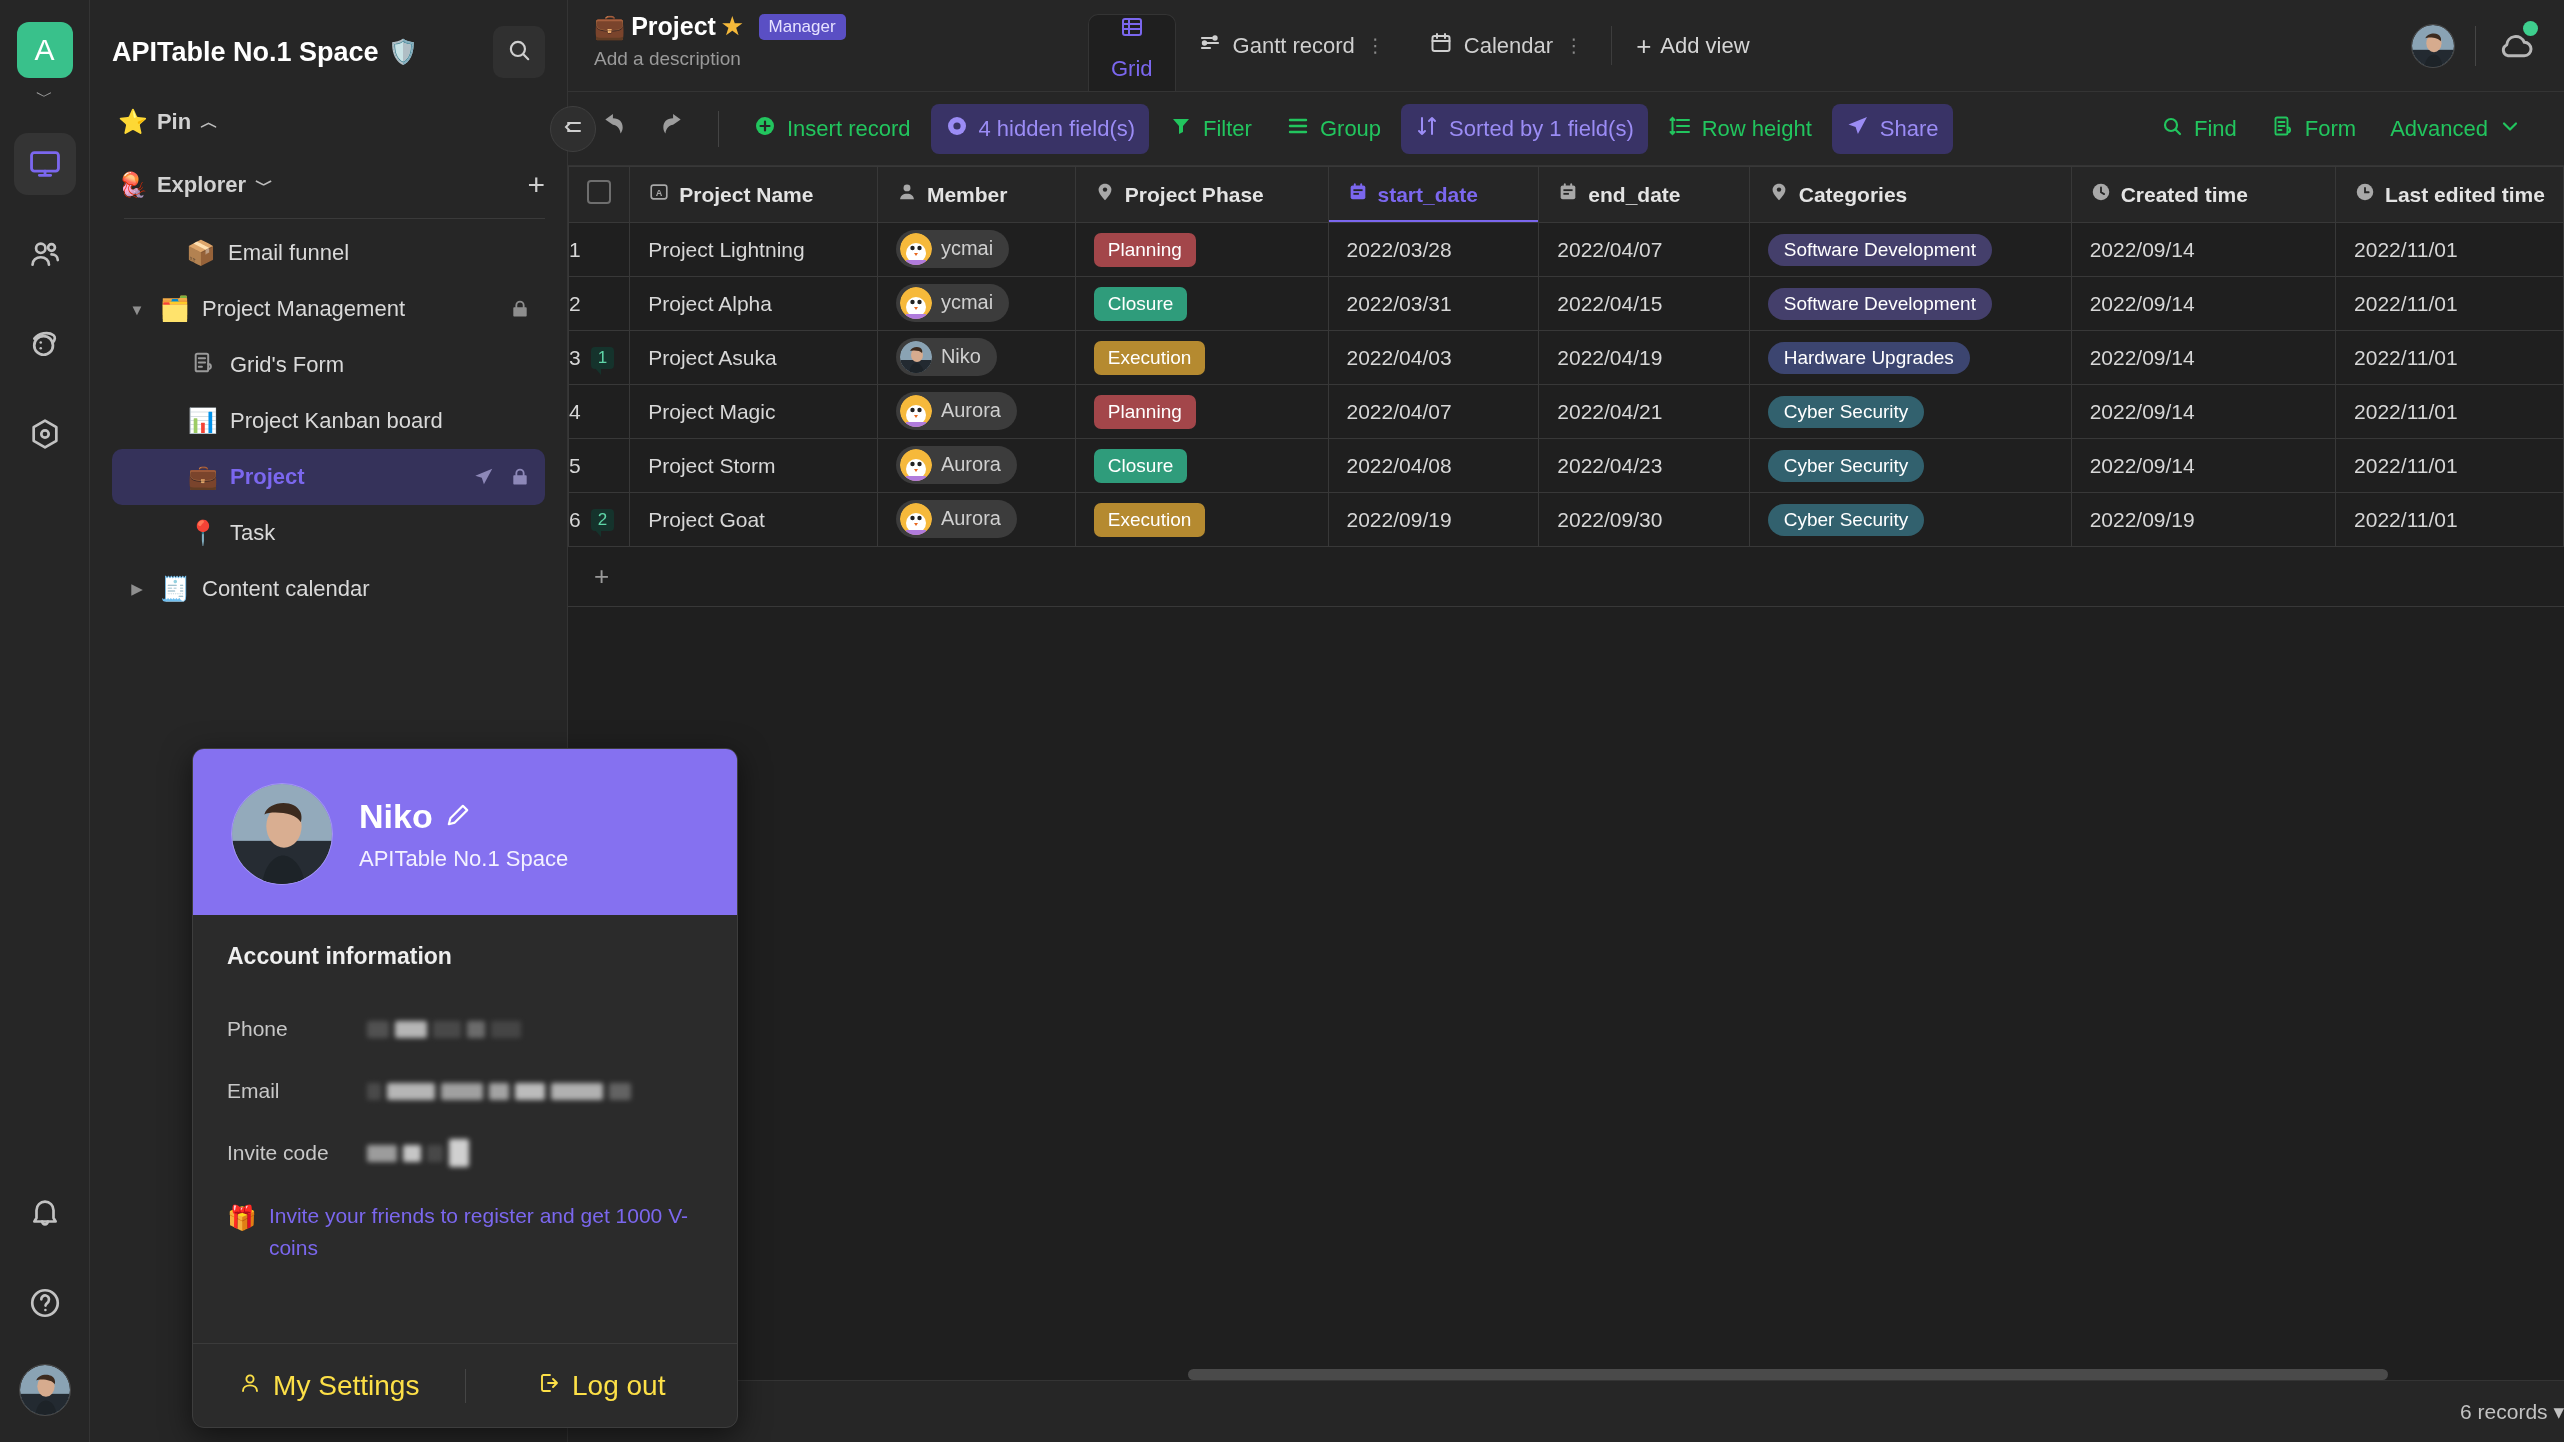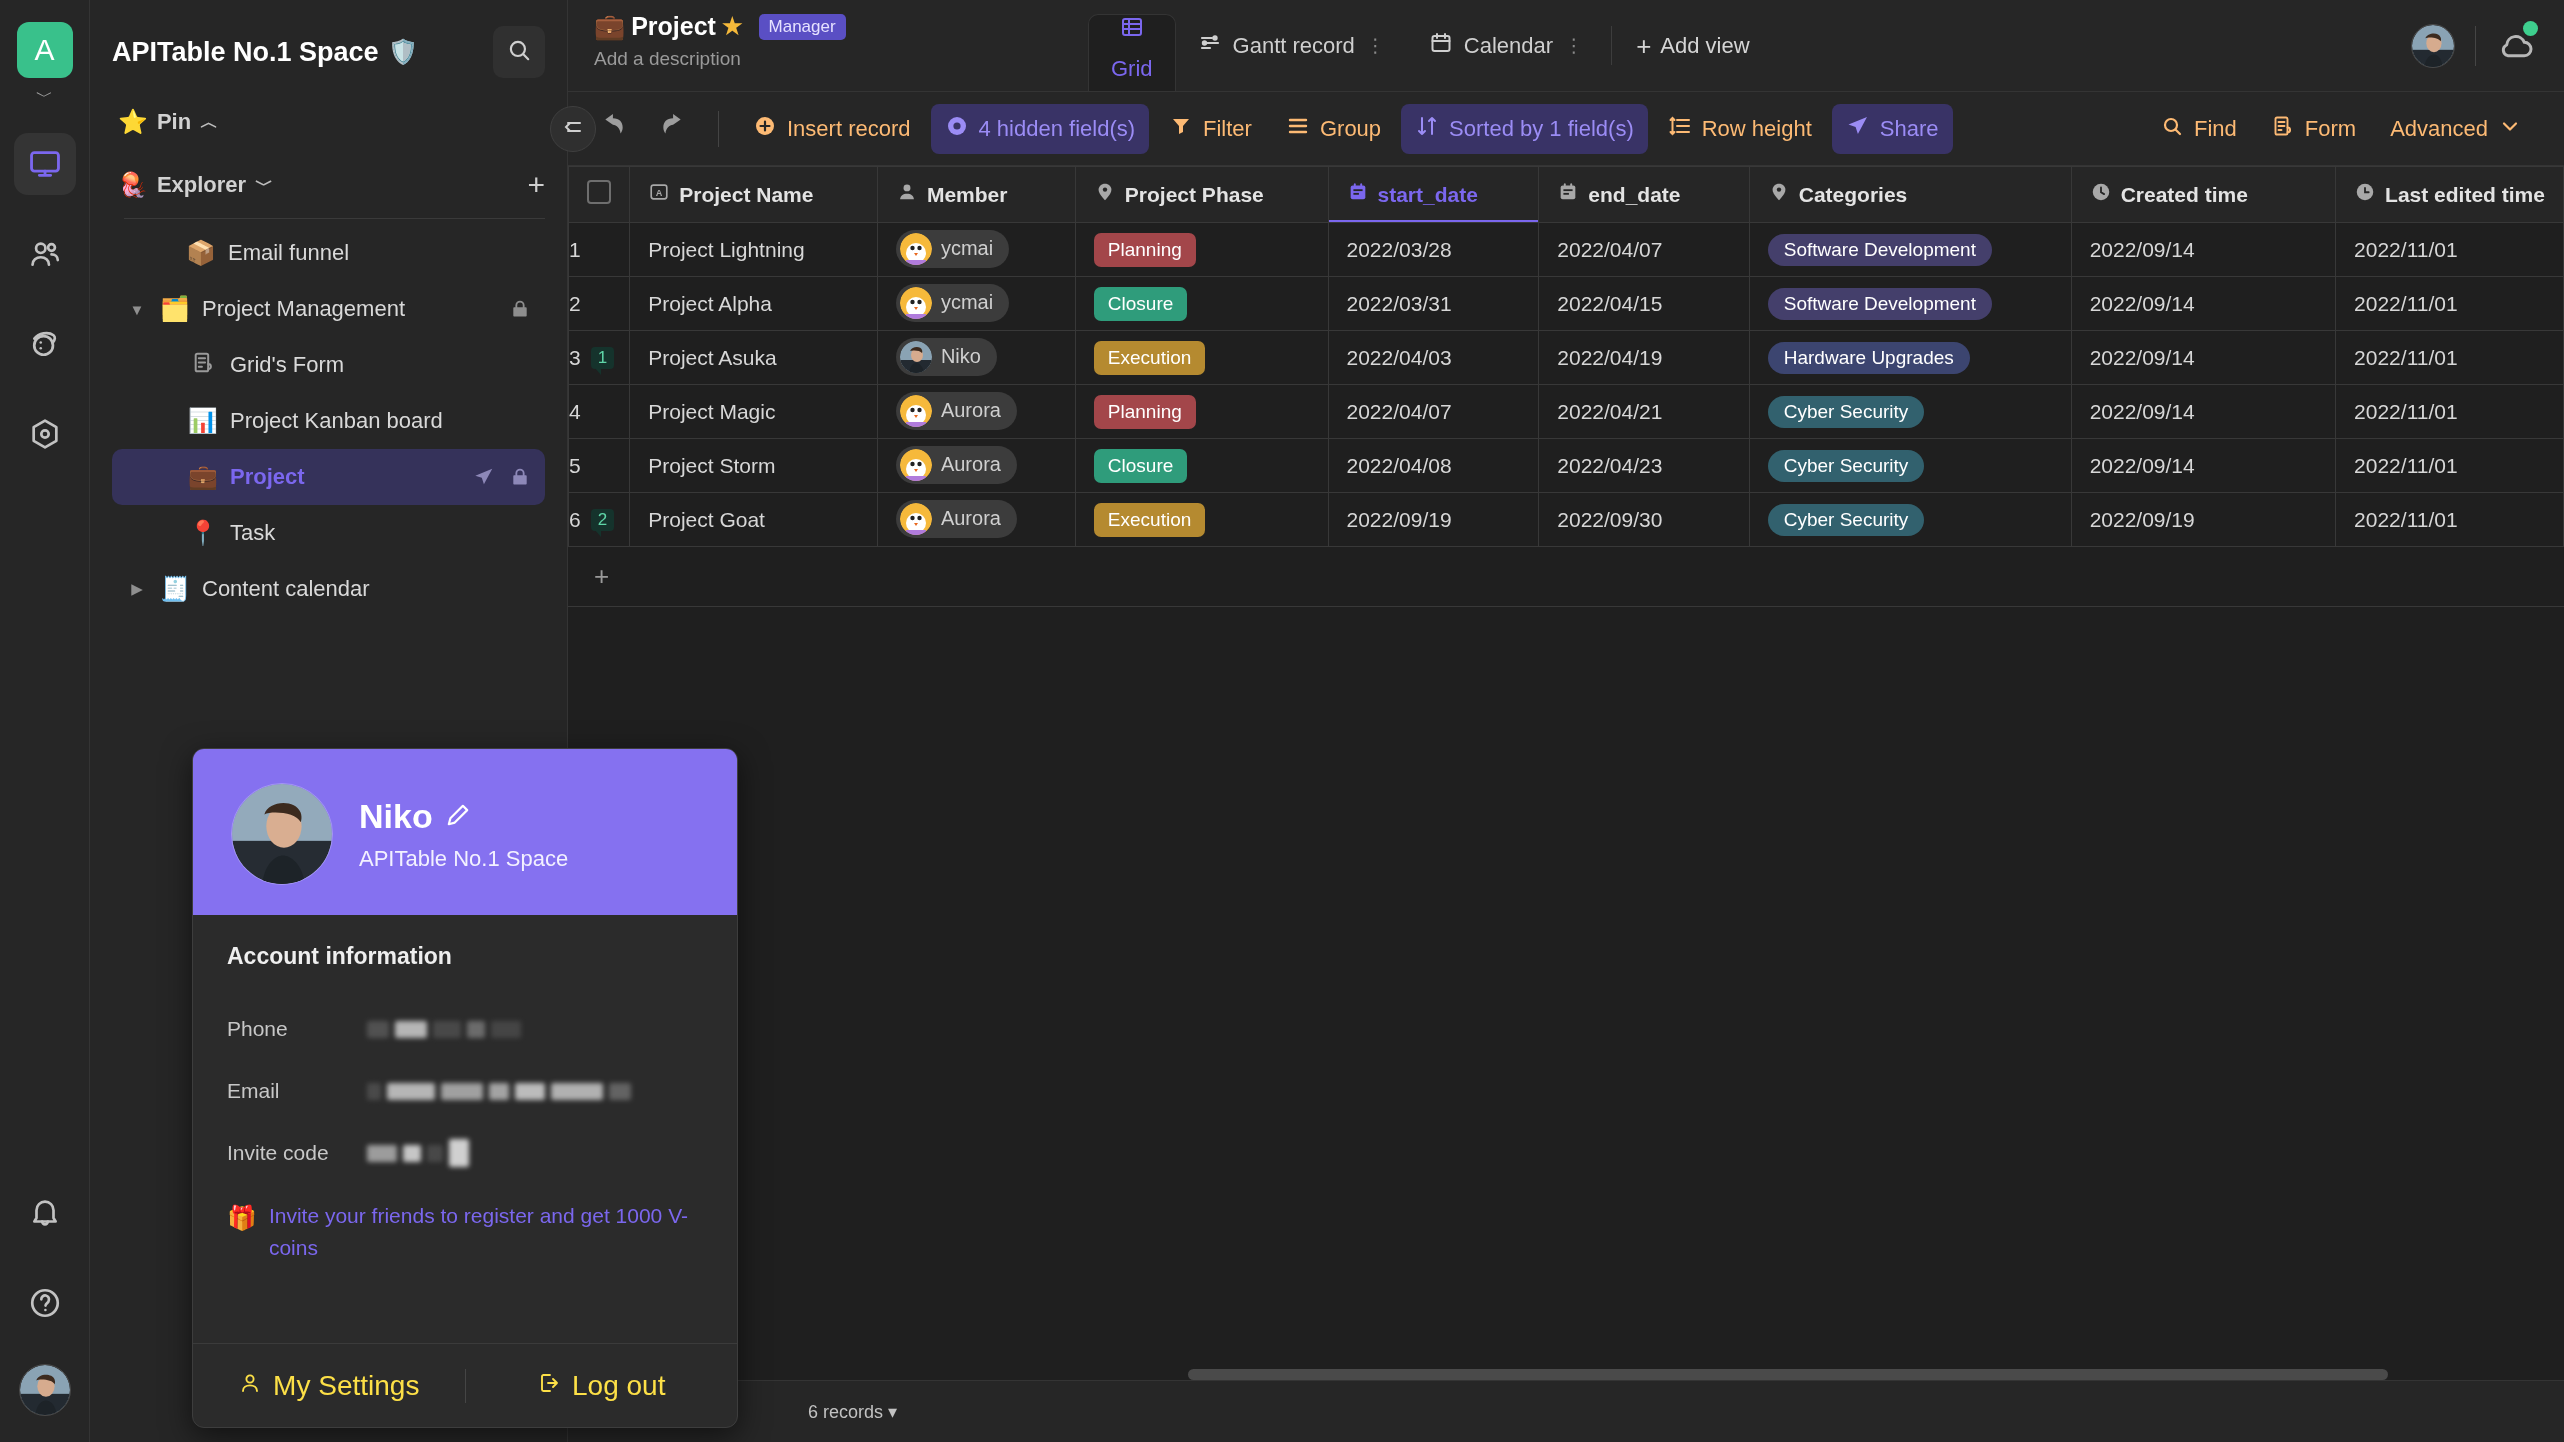--- a/index.html
+++ b/index.html
@@ -173,21 +173,21 @@
     position:absolute; left:-18px; top:14px; width:46px; height:46px; border-radius:50%;
     background:#2f2f2f; border:1px solid #3f3f3f; display:flex; align-items:center; justify-content:center;
     color:#cfcfcf;
   }
   .collapse-btn svg { width: 24px; height: 24px; }
   .tb-icobtn { width: 52px; height:52px; display:flex; align-items:center; justify-content:center; color:#9d9d9d;}
   .tb-icobtn svg { width: 26px; height: 26px; }
   .tb-sep { width:1px; height:36px; background:#444; margin: 0 14px; }
   .tb-btn {
     display:flex; align-items:center; gap:10px; height: 50px; padding: 0 14px;
-    border-radius: 8px; font-size: 22px; color:#fdba74; white-space: nowrap;
+    border-radius: 8px; font-size: 22px; color:#22c55e; white-space: nowrap;
   }
   .tb-btn svg { width: 24px; height: 24px; flex: 0 0 24px;}
   .tb-btn.hl { background:#393366; color:#9b8cf5; }
   .tb-right { margin-left:auto; display:flex; align-items:center; gap:6px;}
 
   
   .gridwrap { flex:1 1 auto; overflow:hidden; position:relative; background:#1f1f1f; }
   table.grid { border-collapse: collapse; table-layout: fixed; }
   table.grid th, table.grid td {
     border-right: 1px solid #383838; border-bottom: 1px solid #383838;
@@ -230,22 +230,22 @@
     border-radius: 20px; padding: 3px 16px 3px 4px; font-size:20px; color:#cfcfcf;
   }
   .member-chip .av { width:32px; height:32px; border-radius:50%; overflow:hidden; flex:0 0 32px;}
   .tag { display:inline-block; border-radius:7px; padding: 6px 14px; font-size:19px; color:#fff;text-align:center; }
   .tag.pill { border-radius: 20px; padding: 5px 16px; }
   .addrow { display:flex; align-items:center; height: 60px; padding-left: 26px; color:#9a9a9a; font-size:26px; border-bottom:1px solid #383838;}
   .grid-edge { border-left:1px solid #383838; }
 
   .statusbar {
     height: 62px; flex: 0 0 62px; background:#262626; border-top:1px solid #343434;
-    display:flex; align-items:center; justify-content:flex-start; padding-left: 240px;
-    font-size: 18px; color:#c2c2c2;
+    display:flex; align-items:center; justify-content:flex-end; padding-left: 240px;
+    font-size: 21px; color:#c2c2c2;
   }
   .hscroll { position:absolute; left: 620px; right: 0; bottom: 0; height: 11px;}
   .hscroll i { display:block; height:11px; background:#4a4a4a; border-radius:6px; width: 1200px;}
 
   .portrait { width:100%; height:100%; display:block; }
 </style>
 </head>
 <body>
 
 <div class="app">

